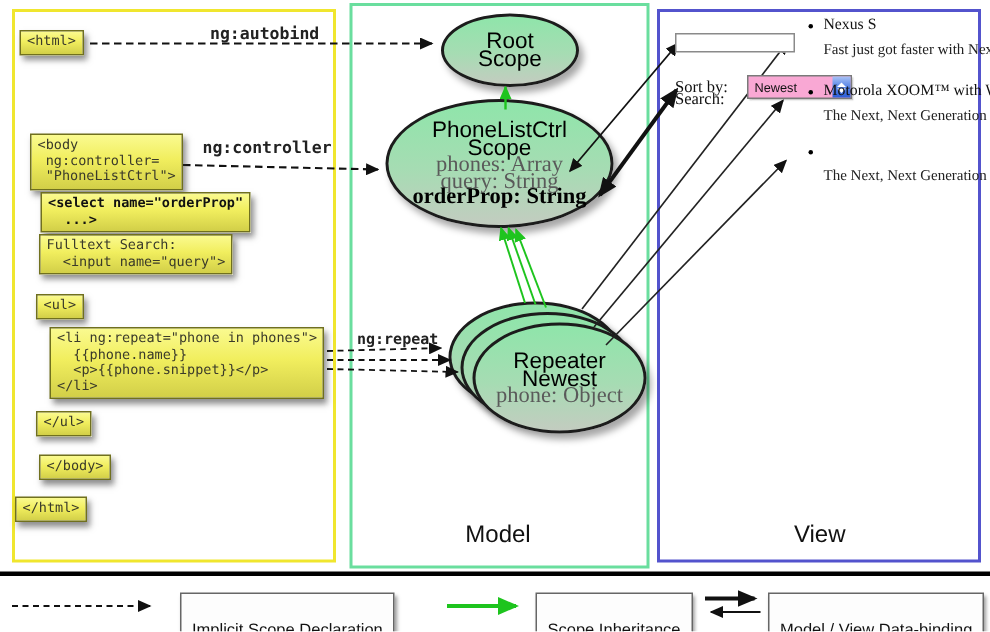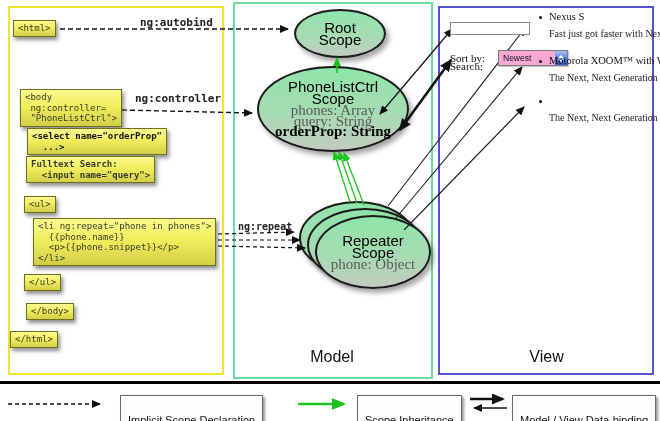--- a/index.html
+++ b/index.html
@@ -19,21 +19,21 @@
   
   .code-box{position:absolute;z-index:7;white-space:pre;
     font-family:"DejaVu Sans Mono","Liberation Mono",monospace;
     font-size:9px;line-height:10.5px;color:#3a3a2a;padding:2px 4px;
     background:linear-gradient(180deg,#fafa90 0%,#f1ee5e 45%,#d2cf48 100%);
     border:1px solid #70701e;box-shadow:2px 3px 4px rgba(50,50,50,.55);}
   .code-box.bold{font-weight:bold;color:#111;}
   #cb-html{left:13px;top:20px;}
   #cb-body{left:20px;top:89px;}
   #cb-select{left:27px;top:128px;}
-  #cb-fulltext{left:26px;top:156px;font-weight:bold;}
+  #cb-fulltext{left:26px;top:156px;}
   #cb-ul{left:24px;top:196px;}
   #cb-li{left:33px;top:218px;}
   #cb-ulc{left:24px;top:274px;}
   #cb-bodyc{left:26px;top:303px;}
   #cb-htmlc{left:10px;top:331px;}
 
   
   .edge-label{position:absolute;z-index:7;font-family:"DejaVu Sans Mono","Liberation Mono",monospace;
     font-size:11px;font-weight:600;color:#222;}
   #el-autobind{left:140px;top:16px;}
@@ -100,21 +100,21 @@
     <div class="scope-title">PhoneListCtrl
 Scope</div>
     <div class="scope-prop">phones: Array</div>
     <div class="scope-prop">query: String</div>
     <div class="scope-prop bold">orderProp: String</div>
   </div>
   <div class="ellipse rep-shadow"></div>
   <div class="ellipse rep-shadow2"></div>
   <div id="sc-repeater" class="ellipse">
     <div class="scope-title">Repeater
-Scope</div>
+Newest</div>
     <div class="scope-prop">phone: Object</div>
   </div>
 
   <svg id="overlay" width="660" height="421" viewBox="0 0 660 421">
     <defs>
       <marker id="mS" markerUnits="userSpaceOnUse" markerWidth="9" markerHeight="8" refX="8" refY="4" orient="auto-start-reverse">
         <path d="M0,0 L9,4 L0,8 Z" fill="#111"></path>
       </marker>
       <marker id="mB" markerUnits="userSpaceOnUse" markerWidth="13" markerHeight="11" refX="11" refY="5.5" orient="auto-start-reverse">
         <path d="M0,0 L13,5.5 L0,11 Z" fill="#111"></path>

